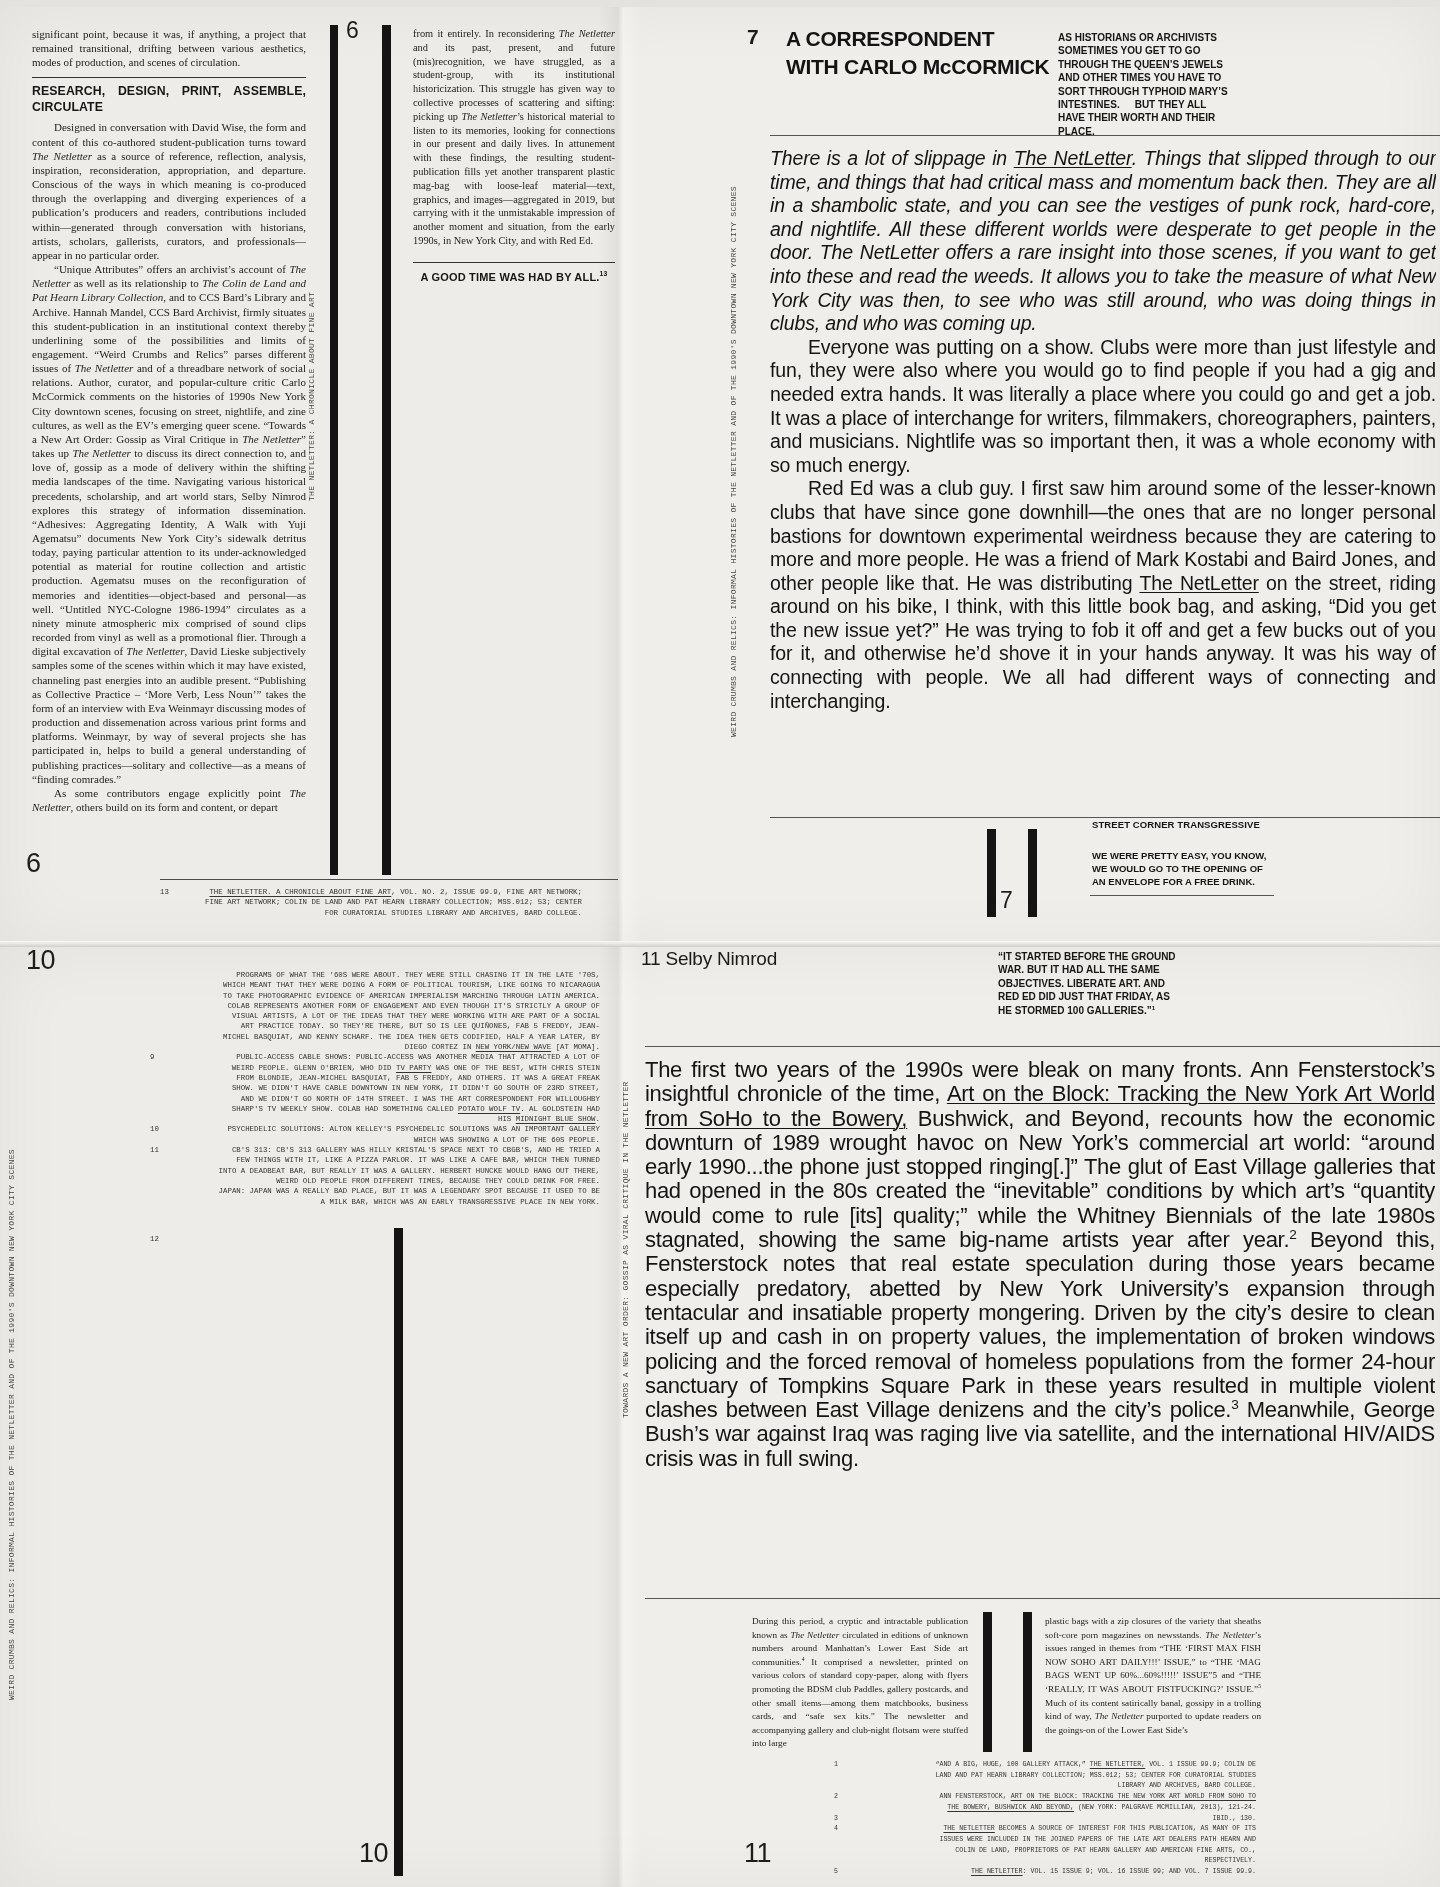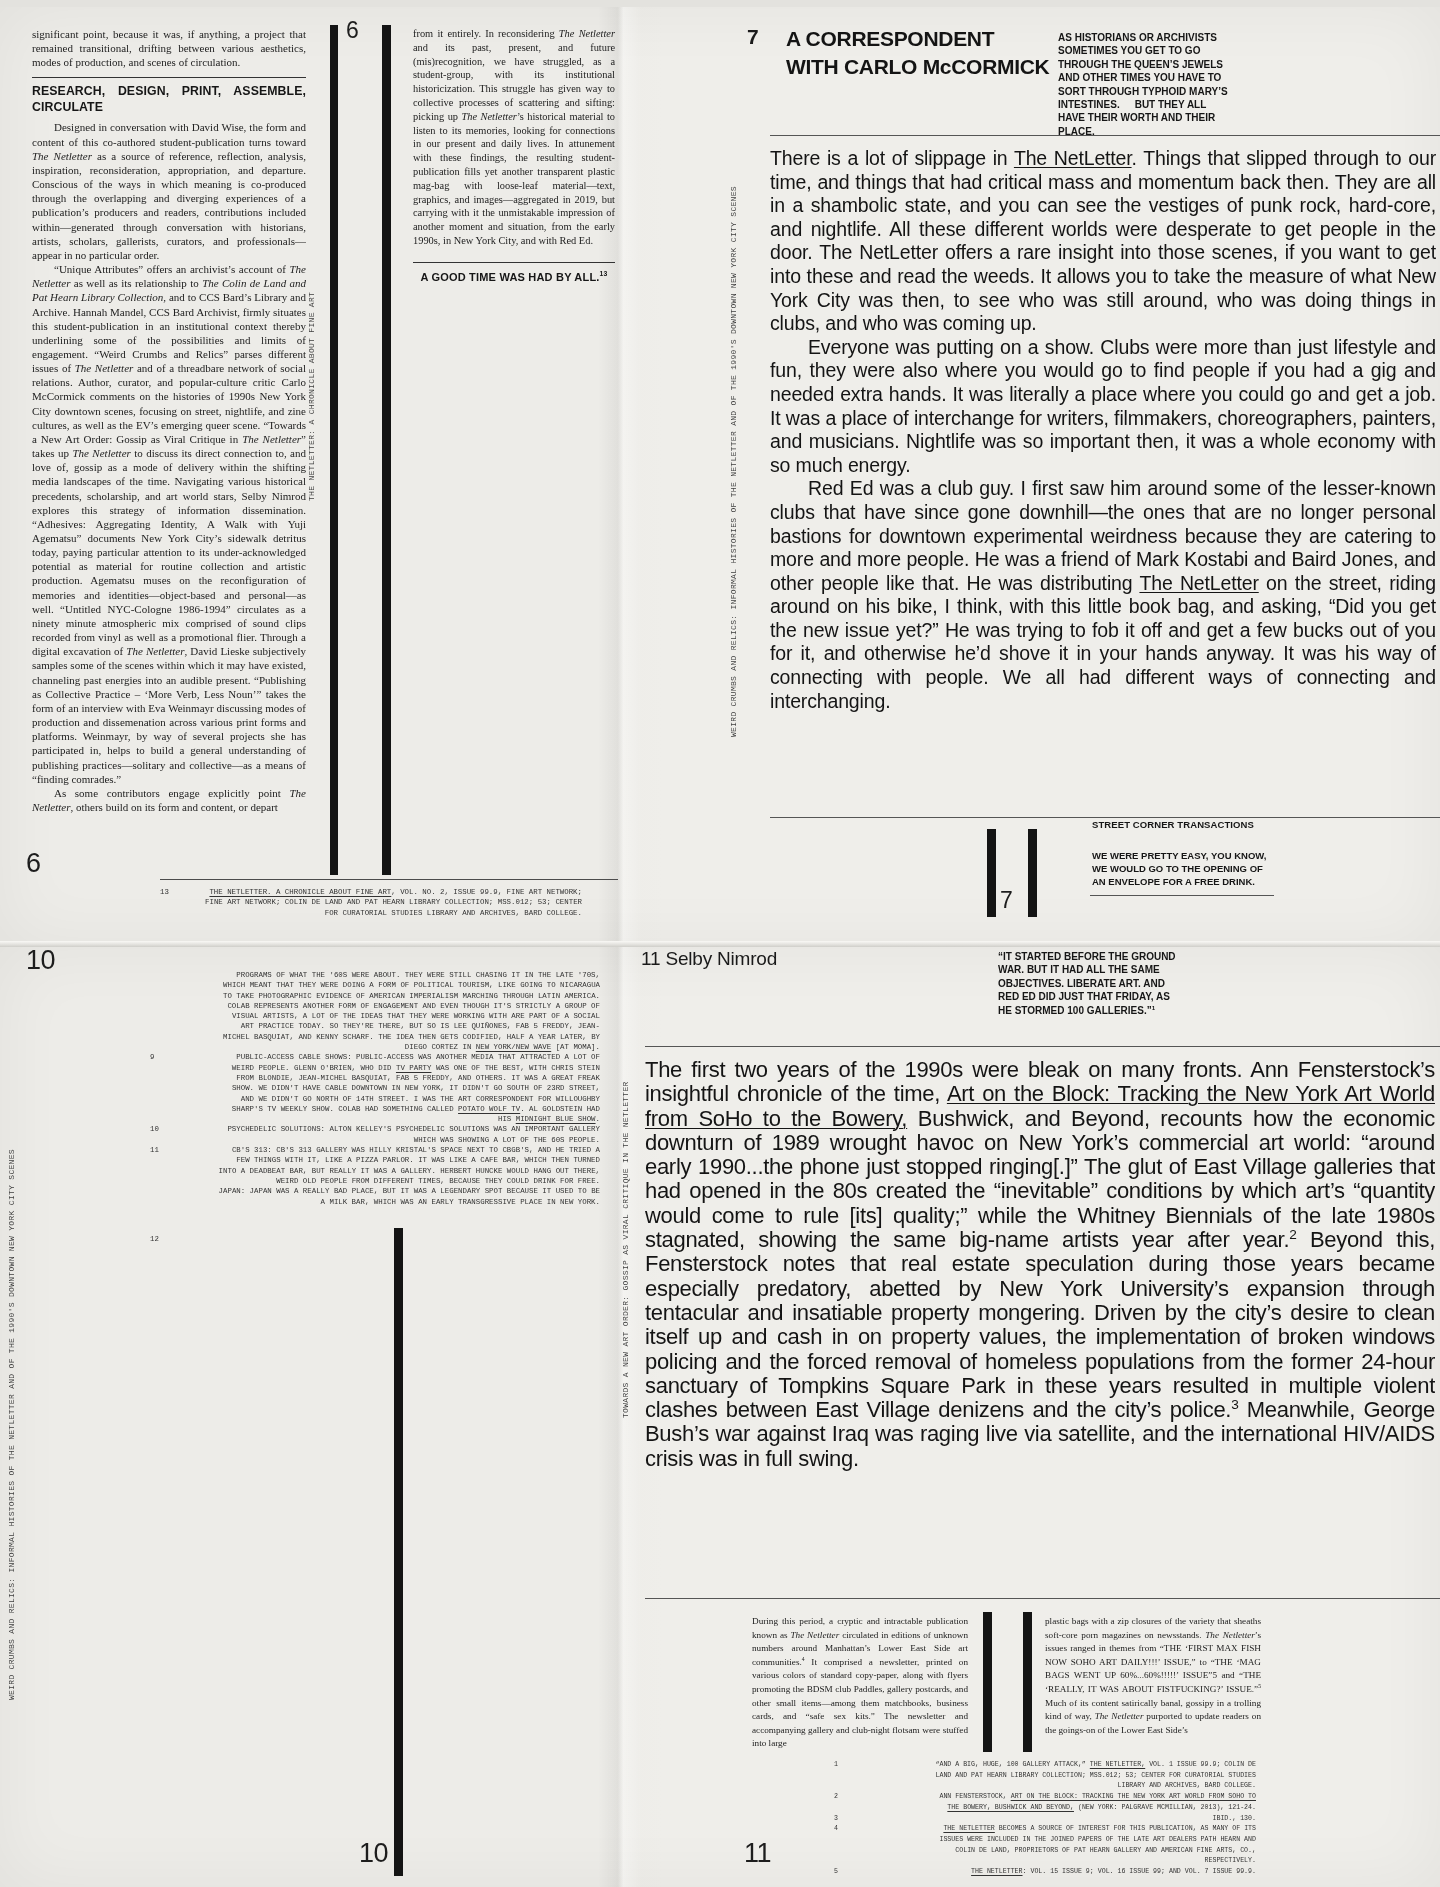--- a/index.html
+++ b/index.html
@@ -39,21 +39,21 @@
   .fnnum{flex:none;}
   .fntext{flex:1;text-align:right;}
   .fn-sm{font-size:7.4px;line-height:10.3px;letter-spacing:0;}
   .fn-xs{font-size:6.6px;line-height:10.7px;}
   
   .p7-kicker{left:747px;top:18px;font-size:21px;font-weight:700;letter-spacing:-0.3px;}
   .p7-title{left:786px;top:18px;font-size:21px;font-weight:700;line-height:27.5px;letter-spacing:-0.3px;color:#141414;}
   .pullquote{font-weight:700;font-size:10px;line-height:13.4px;color:#161616;}
   .p7-body{left:770px;top:140px;width:666px;height:668px;font-size:19.5px;line-height:23.6px;letter-spacing:-0.15px;text-align:justify;color:#141414;overflow:hidden;}
   .p7-body p{text-indent:38px;}
-  .p7-body p.first{text-indent:0;}
+  .p7-body p.first{text-indent:0;font-style:italic;}
   .footer-cap{font-weight:700;font-size:9.5px;letter-spacing:0.1px;color:#161616;}
   
   .p11-header{left:641px;top:1px;font-size:19px;letter-spacing:-0.2px;color:#1a1a1a;}
   .p11-body{left:645px;top:111px;width:790px;height:538px;font-size:22px;line-height:24.3px;letter-spacing:-0.3px;text-align:justify;color:#141414;overflow:hidden;}
   .p11-col{width:216px;height:142px;font-size:9.2px;line-height:13.6px;text-align:justify;overflow:hidden;}
   
   .i{font-style:italic;}
   .u{text-decoration:underline;text-underline-offset:2px;text-decoration-thickness:1px;}
   .sup{vertical-align:super;font-size:62%;line-height:0;}
 </style>
@@ -111,21 +111,21 @@
       <p><span>Everyone was putting on a show. Clubs were more than just lifestyle and fun, they were also where you would go to find people if you had a gig and needed extra hands. It was literally a place where you could go and get a job. It was a place of interchange for writers, filmmakers, choreographers, painters, and musicians. Nightlife was so important then, it was a whole economy with so much energy.</span></p>
       <p><span>Red Ed was a club guy. I first saw him around some of the lesser-known clubs that have since gone downhill—the ones that are no longer personal bastions for downtown experimental weirdness because they are catering to more and more people. He was a friend of Mark Kostabi and Baird Jones, and other people like that. He was distributing </span><span class="u">The NetLetter</span><span> on the street, riding around on his bike, I think, with this little book bag, and asking, “Did you get the new issue yet?” He was trying to fob it off and get a few bucks out of you for it, and otherwise he’d shove it in your hands anyway. It was his way of connecting with people. We all had different ways of connecting and interchanging.</span></p>
     </div>
 
     <div class="rule" style="left:770px;top:810px;width:670px;border-top-color:#555;"></div>
 
     <div class="vbar" style="left:987px;top:822px;width:9px;height:88px;"></div>
     <div class="vbar" style="left:1028px;top:822px;width:9px;height:88px;"></div>
     <div class="pgnum" style="left:1000px;top:880px;font-size:23px;">7</div>
 
-    <div class="abs footer-cap" style="left:1092px;top:812px;">STREET CORNER TRANSACTIONS</div>
+    <div class="abs footer-cap" style="left:1092px;top:812px;">STREET CORNER TRANSGRESSIVE</div>
     <div class="abs pullquote" style="left:1092px;top:842px;width:182px;font-size:9.5px;line-height:13px;">WE WERE PRETTY EASY, YOU KNOW, WE WOULD GO TO THE OPENING OF AN ENVELOPE FOR A FREE DRINK.</div>
     <div class="rule" style="left:1090px;top:888px;width:184px;border-top-color:#555;"></div>
   </section>
 
   <div class="divider"></div>
 
   <section class="spread bottom">
     <div class="gutter-shade"></div>
 
     <div class="pgnum" style="left:26px;top:-2px;font-size:27px;">10</div>

